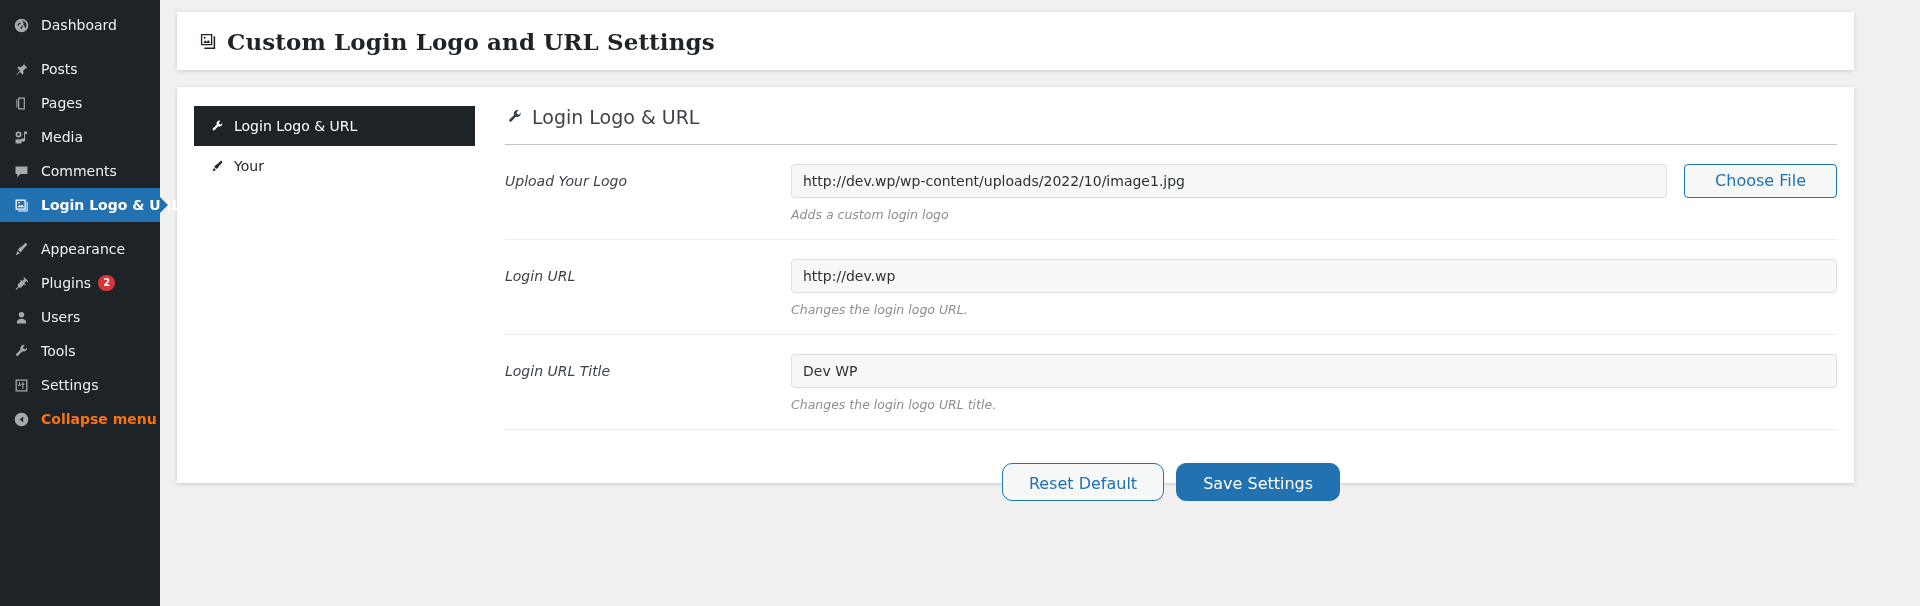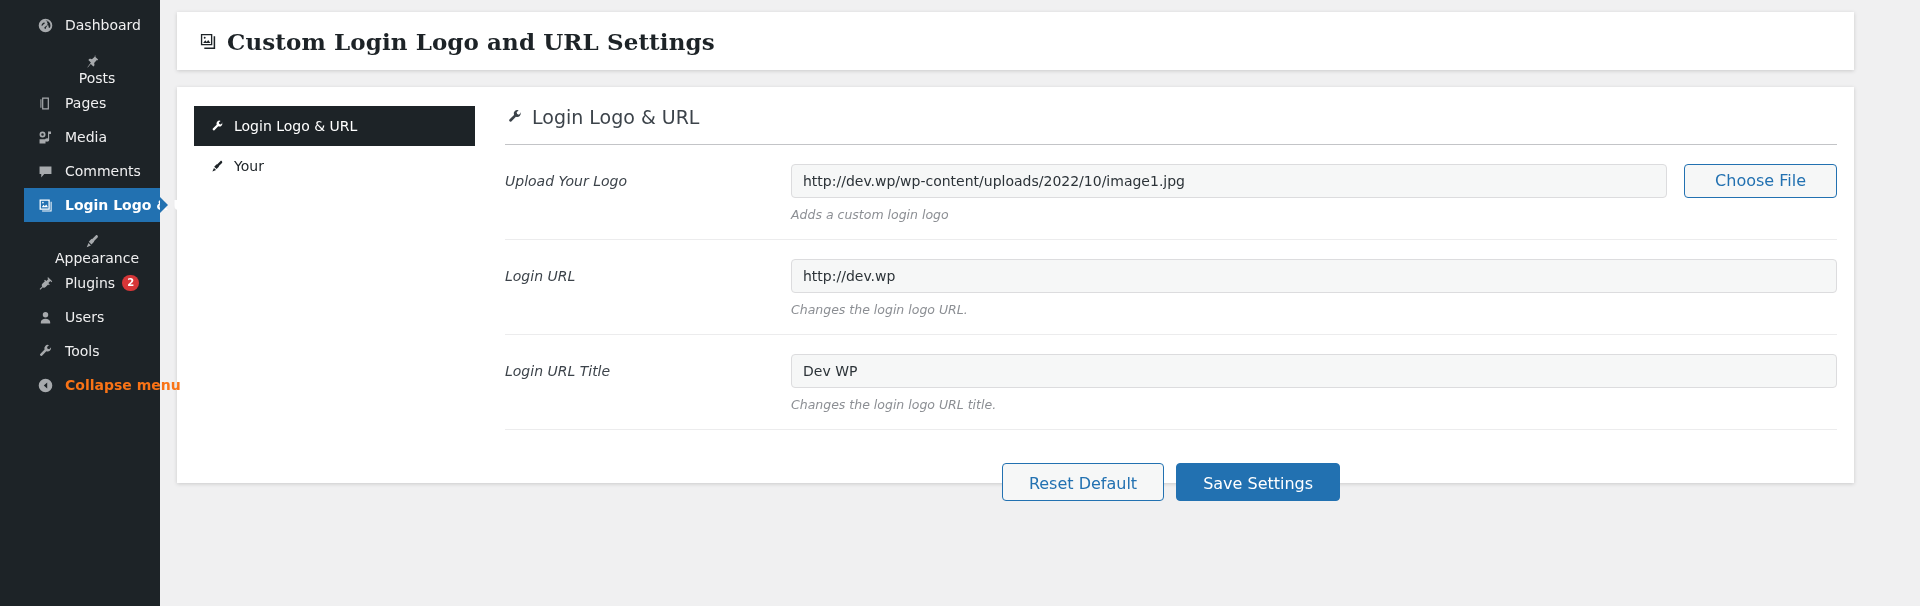--- a/index.html
+++ b/index.html
@@ -20,35 +20,34 @@
 
   
   #adminmenu {
     width: 160px;
     min-width: 160px;
     background: #1d2327;
     height: 606px;
     padding-top: 8px;
     position: relative;
     z-index: 20;
-    padding-left: 24px;
   }
 
   .menu-item {
     display: flex;
     align-items: center;
     height: 34px;
     padding: 0 0 0 10px;
     color: #f0f0f1;
     font-size: 14px;
     position: relative;
     cursor: pointer;
     user-select: none;
   }
-  .menu-item.spaced { margin-top: 10px; flex-direction: column; }
+  .menu-item.spaced { margin-top: 10px; }
   .menu-item.dim { color: #f97316; font-weight: bold; }
 
   .menu-item.current {
     background: #2271b1;
     color: #fff;
     font-weight: 600;
   }
   .menu-item.current::after {
     content: "";
     position: absolute;
@@ -248,21 +247,21 @@
     padding: 0 30px;
     margin-left: 17px;
   }
 
   .actions {
     display: flex;
     justify-content: center;
     gap: 12px;
     padding-top: 33px;
   }
-  .actions .btn { height: 38px; padding: 12px 26px; }
+  .actions .btn { height: 38px; padding: 12px 26px; border-radius: 10px; }
 </style>
 </head>
 <body>
 
 <div id="adminmenu">
 
   <div class="menu-item">
     <span class="menu-ico">
       <svg width="17" height="17" viewBox="0 0 20 20" fill="currentColor">
           <path d="M10 2a8 8 0 100 16 8 8 0 000-16zm0 2.2a5.8 5.8 0 015.8 5.8 5.7 5.7 0 01-.8 2.9l-1.5-.9a4 4 0 00.1-2H12V8.5h1.3a4 4 0 00-1.6-1.4l.7-1.5c.3.1.6.3.9.5zM8.5 6.2l.7 1.5A4 4 0 006.7 10H5a5.8 5.8 0 013.5-3.8zM10 14a1.3 1.3 0 01-.5-2.5l3.2-2.3-2.2 3.3c-.1.9-.4 1.5-.5 1.5z"></path>
@@ -346,20 +345,28 @@
 
   <div class="menu-item">
     <span class="menu-ico">
       <svg width="17" height="17" viewBox="0 0 20 20" fill="currentColor">
           <path d="M16.2 4.6a4 4 0 01-5.2 5.2l-5.1 5.1a1.5 1.5 0 01-2.1-2.1l5.1-5.1a4 4 0 015.2-5.2l-2.3 2.3.6 2 2 .6 2.3-2.3z"></path>
         </svg>
     </span>
     <span class="menu-label">Tools</span>
   </div>
 
+  <div class="menu-item">
+    <span class="menu-ico">
+      <svg width="17" height="17" viewBox="0 0 20 20" fill="currentColor">
+          <path d="M3 3h14v14H3V3zm1.5 1.5v11h11v-11h-11zM7 6h1.2v3H9.5v1.2H5.7V9H7V6zm4 0h1.2v2h1.3v1.2h-1.3V14H11V9.2H9.7V8H11V6z"></path>
+        </svg>
+    </span>
+    <span class="menu-label">Settings</span>
+  </div>
 
   <div class="menu-item dim">
     <span class="menu-ico">
       <svg width="17" height="17" viewBox="0 0 20 20" fill="currentColor">
           <path d="M10 2a8 8 0 110 16 8 8 0 010-16zm2 4.4L8 10l4 3.6V6.4z"></path>
         </svg>
     </span>
     <span class="menu-label">Collapse menu</span>
   </div>
 

